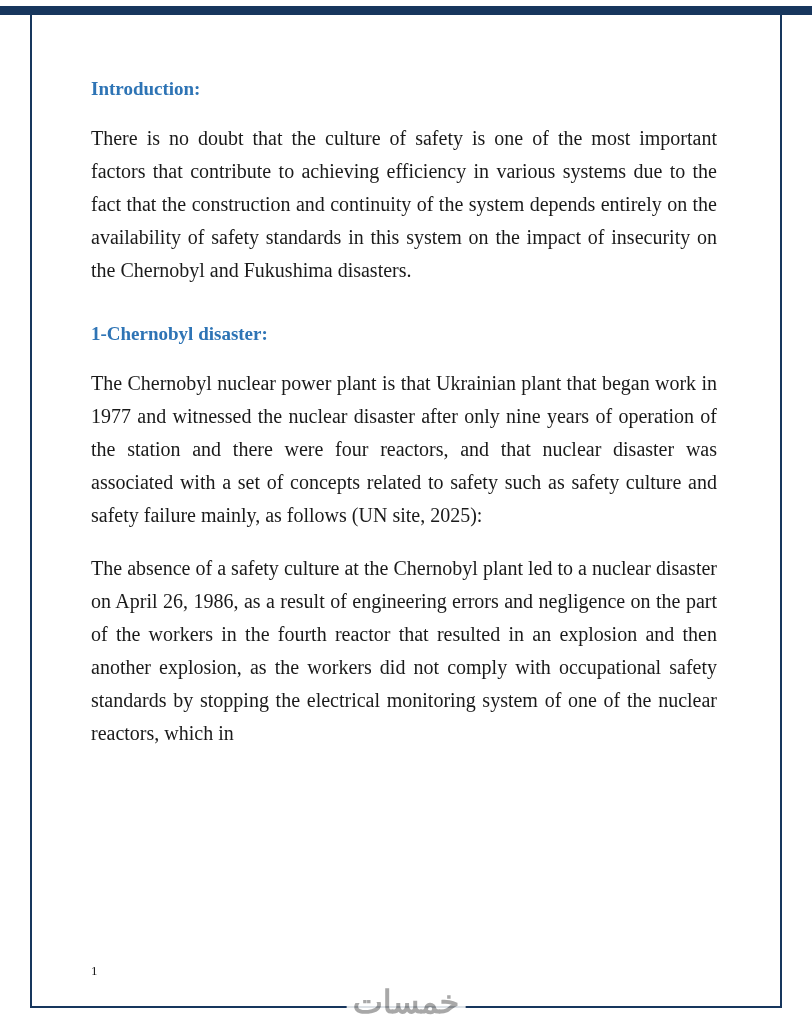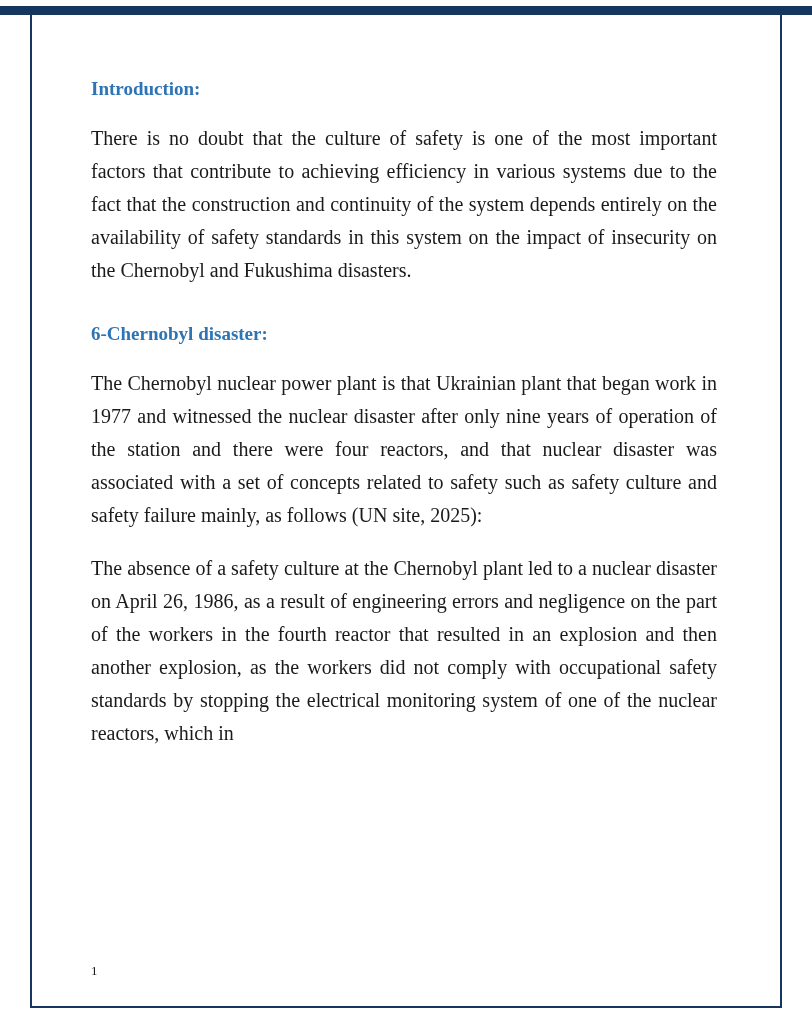--- a/index.html
+++ b/index.html
@@ -94,24 +94,25 @@
 
   <div class="top-bar"></div>
   <div class="border-frame"></div>
 
   <div class="content">
 
     <h2 class="heading first">Introduction:</h2>
 
     <p class="body-para">There is no doubt that the culture of safety is one of the most important factors that contribute to achieving efficiency in various systems due to the fact that the construction and continuity of the system depends entirely on the availability of safety standards in this system on the impact of insecurity on the Chernobyl and Fukushima disasters.</p>
 
-    <h2 class="heading">6-Chernobyl disaster:</h2>
+    <h2 class="heading">1-Chernobyl disaster:</h2>
 
     <p class="body-para">The Chernobyl nuclear power plant is that Ukrainian plant that began work in 1977 and witnessed the nuclear disaster after only nine years of operation of the station and there were four reactors, and that nuclear disaster was associated with a set of concepts related to safety such as safety culture and safety failure mainly, as follows (UN site, 2025):</p>
 
     <p class="body-para">The absence of a safety culture at the Chernobyl plant led to a nuclear disaster on April 26, 1986, as a result of engineering errors and negligence on the part of the workers in the fourth reactor that resulted in an explosion and then another explosion, as the workers did not comply with occupational safety standards by stopping the electrical monitoring system of one of the nuclear reactors, which in</p>
 
   </div>
 
   <div class="page-number">1</div>
 
+  <div class="watermark">خمسات</div>
 
 </div>
 
 </body></html>

